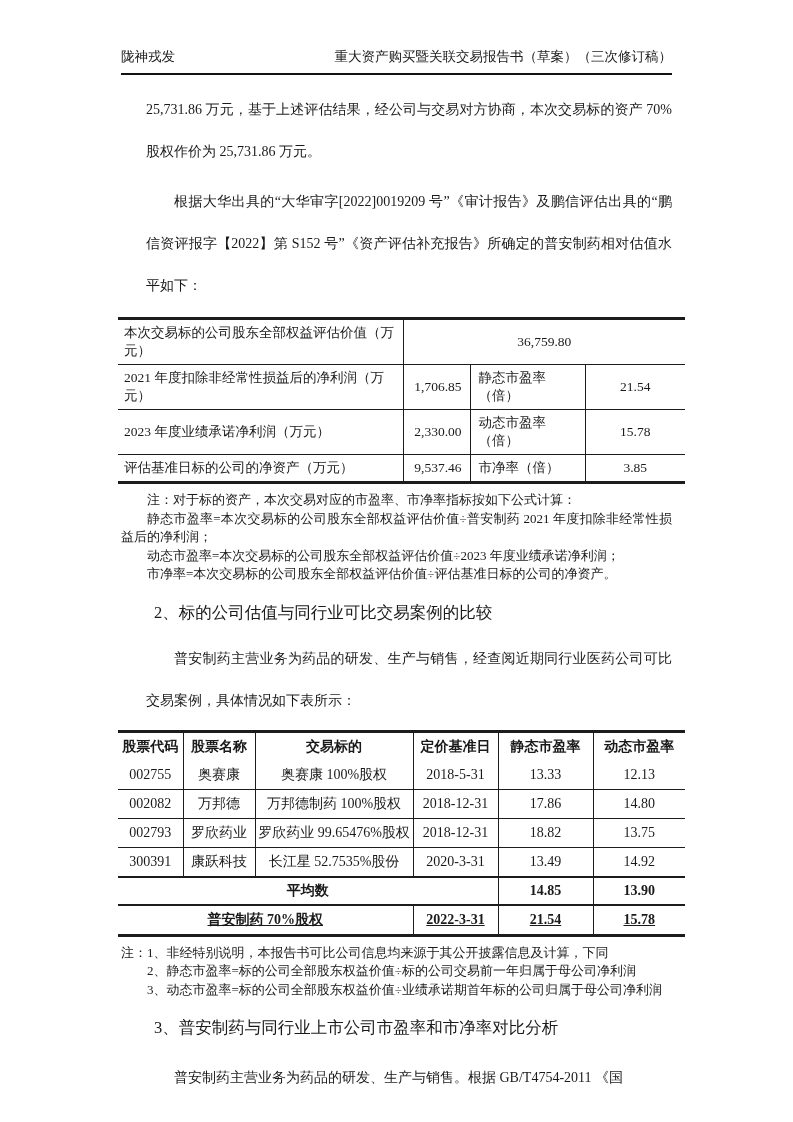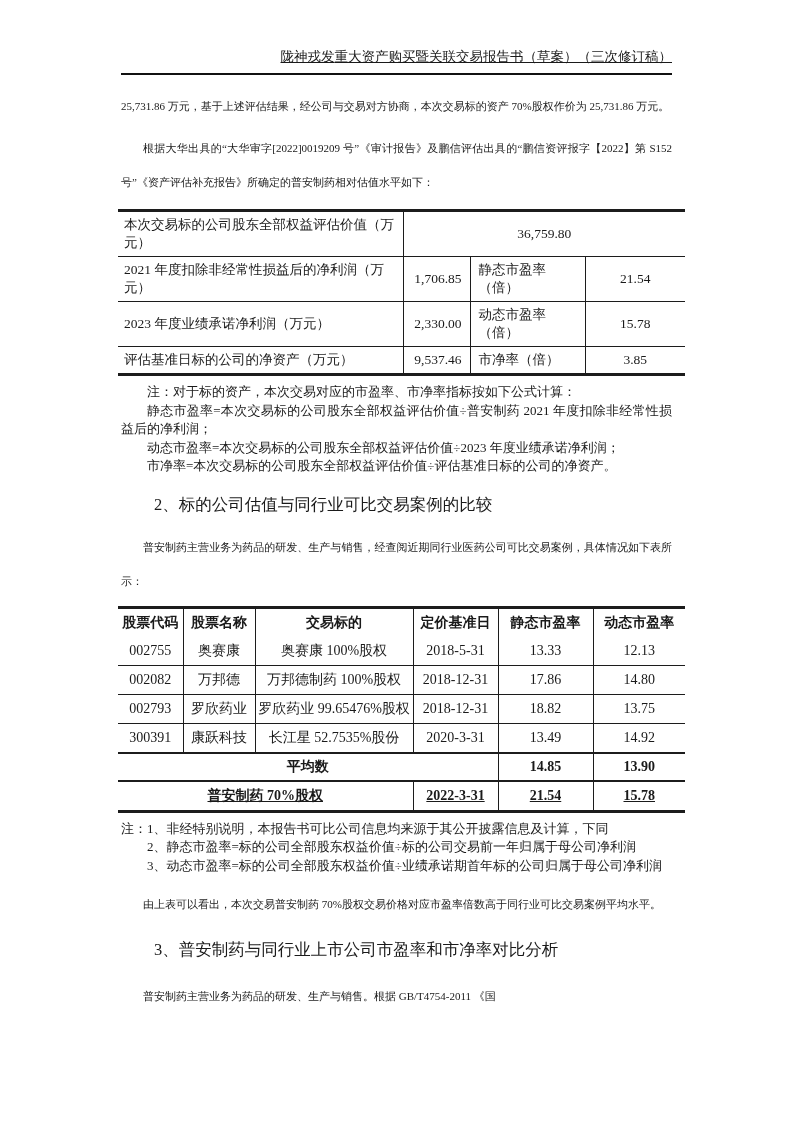--- a/index.html
+++ b/index.html
@@ -10,33 +10,33 @@
     width: 793px; height: 1122px;
     margin: 0 auto;
     background: #ffffff;
     padding: 48px 121px 0 121px;
     position: relative;
     overflow: hidden;
   }
 
   
   .page-header {
-    display: flex; justify-content: flex-end; align-items: flex-end;
+    display: flex; justify-content: space-between; align-items: flex-end;
     font-size: 13.5px;
     border-bottom: 2px solid #111;
     padding-bottom: 7px;
-    text-decoration: underline;
   }
 
   
   .para {
-    font-size: 11px;
-    line-height: 34px;
+    font-size: 14px;
+    line-height: 42px;
     text-align: justify;
     margin-top: 8px;
+    margin-left: 25px;
   }
   .indent { text-indent: 2em; }
   .heading {
     font-size: 16.5px;
     line-height: 34px;
     text-indent: 2em;
     margin-top: 12px;
   }
   .p-first { margin-top: 14px; }
 
@@ -200,19 +200,18 @@
       </tr>
     </tbody>
   </table>
 
   <div class="note-block">
     <div class="note-line-flush">注：1、非经特别说明，本报告书可比公司信息均来源于其公开披露信息及计算，下同</div>
     <div class="note-line">2、静态市盈率=标的公司全部股东权益价值÷标的公司交易前一年归属于母公司净利润</div>
     <div class="note-line">3、动态市盈率=标的公司全部股东权益价值÷业绩承诺期首年标的公司归属于母公司净利润</div>
   </div>
 
-  <div class="para indent" style="margin-top:12px">由上表可以看出，本次交易普安制药 70%股权交易价格对应市盈率倍数高于同行业可比交易案例平均水平。</div>
 
   <div class="heading">3、普安制药与同行业上市公司市盈率和市净率对比分析</div>
 
   <div class="para indent" style="margin-top:12px">普安制药主营业务为药品的研发、生产与销售。根据 GB/T4754-2011 《国</div>
 
 </div>
 
 </body></html>

